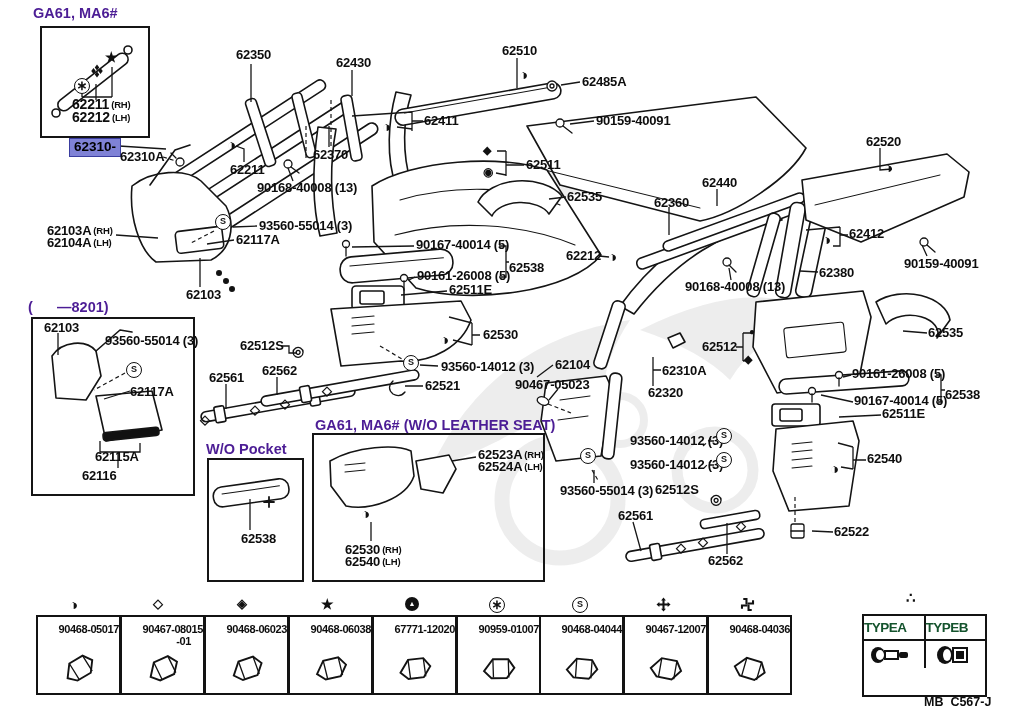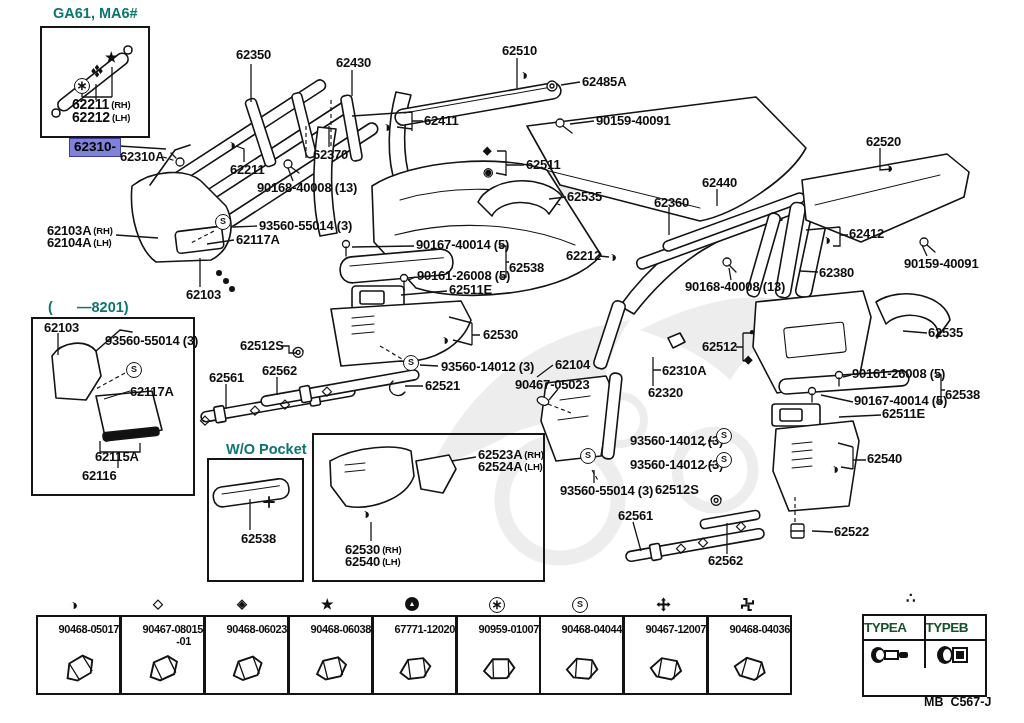--- a/index.html
+++ b/index.html
@@ -2,21 +2,21 @@
 <html><head>
 <meta charset="utf-8">
 <style>
   html,body{margin:0;padding:0;background:#fff;}
   #canvas{position:relative;width:1024px;height:723px;background:#fff;overflow:hidden;
           font-family:"Liberation Sans",sans-serif;}
   #sketch{position:absolute;left:0;top:0;}
   .callout{position:absolute;font:700 13px/1.1 "Liberation Sans",sans-serif;color:#0d0d0d;
            white-space:nowrap;letter-spacing:-0.2px;}
   .sfx{font-size:9.5px;margin-left:2px;vertical-align:1px;}
-  .title{position:absolute;font:700 14.5px/1.1 "Liberation Sans",sans-serif;color:#0f766e;white-space:pre;margin-left:20px;}
+  .title{position:absolute;font:700 14.5px/1.1 "Liberation Sans",sans-serif;color:#4c1d95;white-space:pre;}
   .inset{position:absolute;border:2px solid #151515;background:transparent;}
   .hl{position:absolute;background:#7f82d6;border:1.5px solid #3a3d9f;color:#000;
       font:700 13.5px/1.1 "Liberation Sans",sans-serif;padding:1px 4px;white-space:nowrap;}
   .marker{position:absolute;color:#111;line-height:1;display:block;}
   .s-circ{width:14px;height:14px;border:1.7px solid #111;border-radius:50%;
           font:700 9px/12px "Liberation Sans",sans-serif;text-align:center;background:#fff;}
   .ring-ast{width:14px;height:14px;border:1.8px solid #111;border-radius:50%;
             font:700 13px/13px "Liberation Sans",sans-serif;text-align:center;background:#fff;}
   .circ-tri{width:14px;height:14px;background:#111;border-radius:50%;color:#fff;
             font-size:7px;line-height:14px;text-align:center;}
@@ -262,20 +262,21 @@
   </svg>
 
   <div class="inset" style="left:40px;top:26px;width:106px;height:108px"></div>
   <div class="inset" style="left:31px;top:317px;width:160px;height:175px"></div>
   <div class="inset" style="left:207px;top:458px;width:93px;height:120px"></div>
   <div class="inset" style="left:312px;top:433px;width:229px;height:145px"></div>
 
   <div class="title" style="left:33px;top:6px">GA61, MA6#</div>
   <div class="title" style="left:28px;top:300px">(      —8201)</div>
   <div class="title" style="left:206px;top:442px">W/O Pocket</div>
+  <div class="title" style="left:315px;top:418px">GA61, MA6# (W/O LEATHER SEAT)</div>
 
   <div class="hl" style="left:69px;top:138px">62310-</div>
 
   <div id="callouts">
       <div class="callout" style="left: 72px; top: 97px; font-size: 14px;">62211<span class="sfx">(RH)</span></div>
       <div class="callout" style="left: 72px; top: 110px; font-size: 14px;">62212<span class="sfx">(LH)</span></div>
       <div class="callout" style="left: 120px; top: 150px;">62310A</div>
       <div class="callout" style="left: 236px; top: 48px;">62350</div>
       <div class="callout" style="left: 336px; top: 56px;">62430</div>
       <div class="callout" style="left: 502px; top: 44px;">62510</div>

